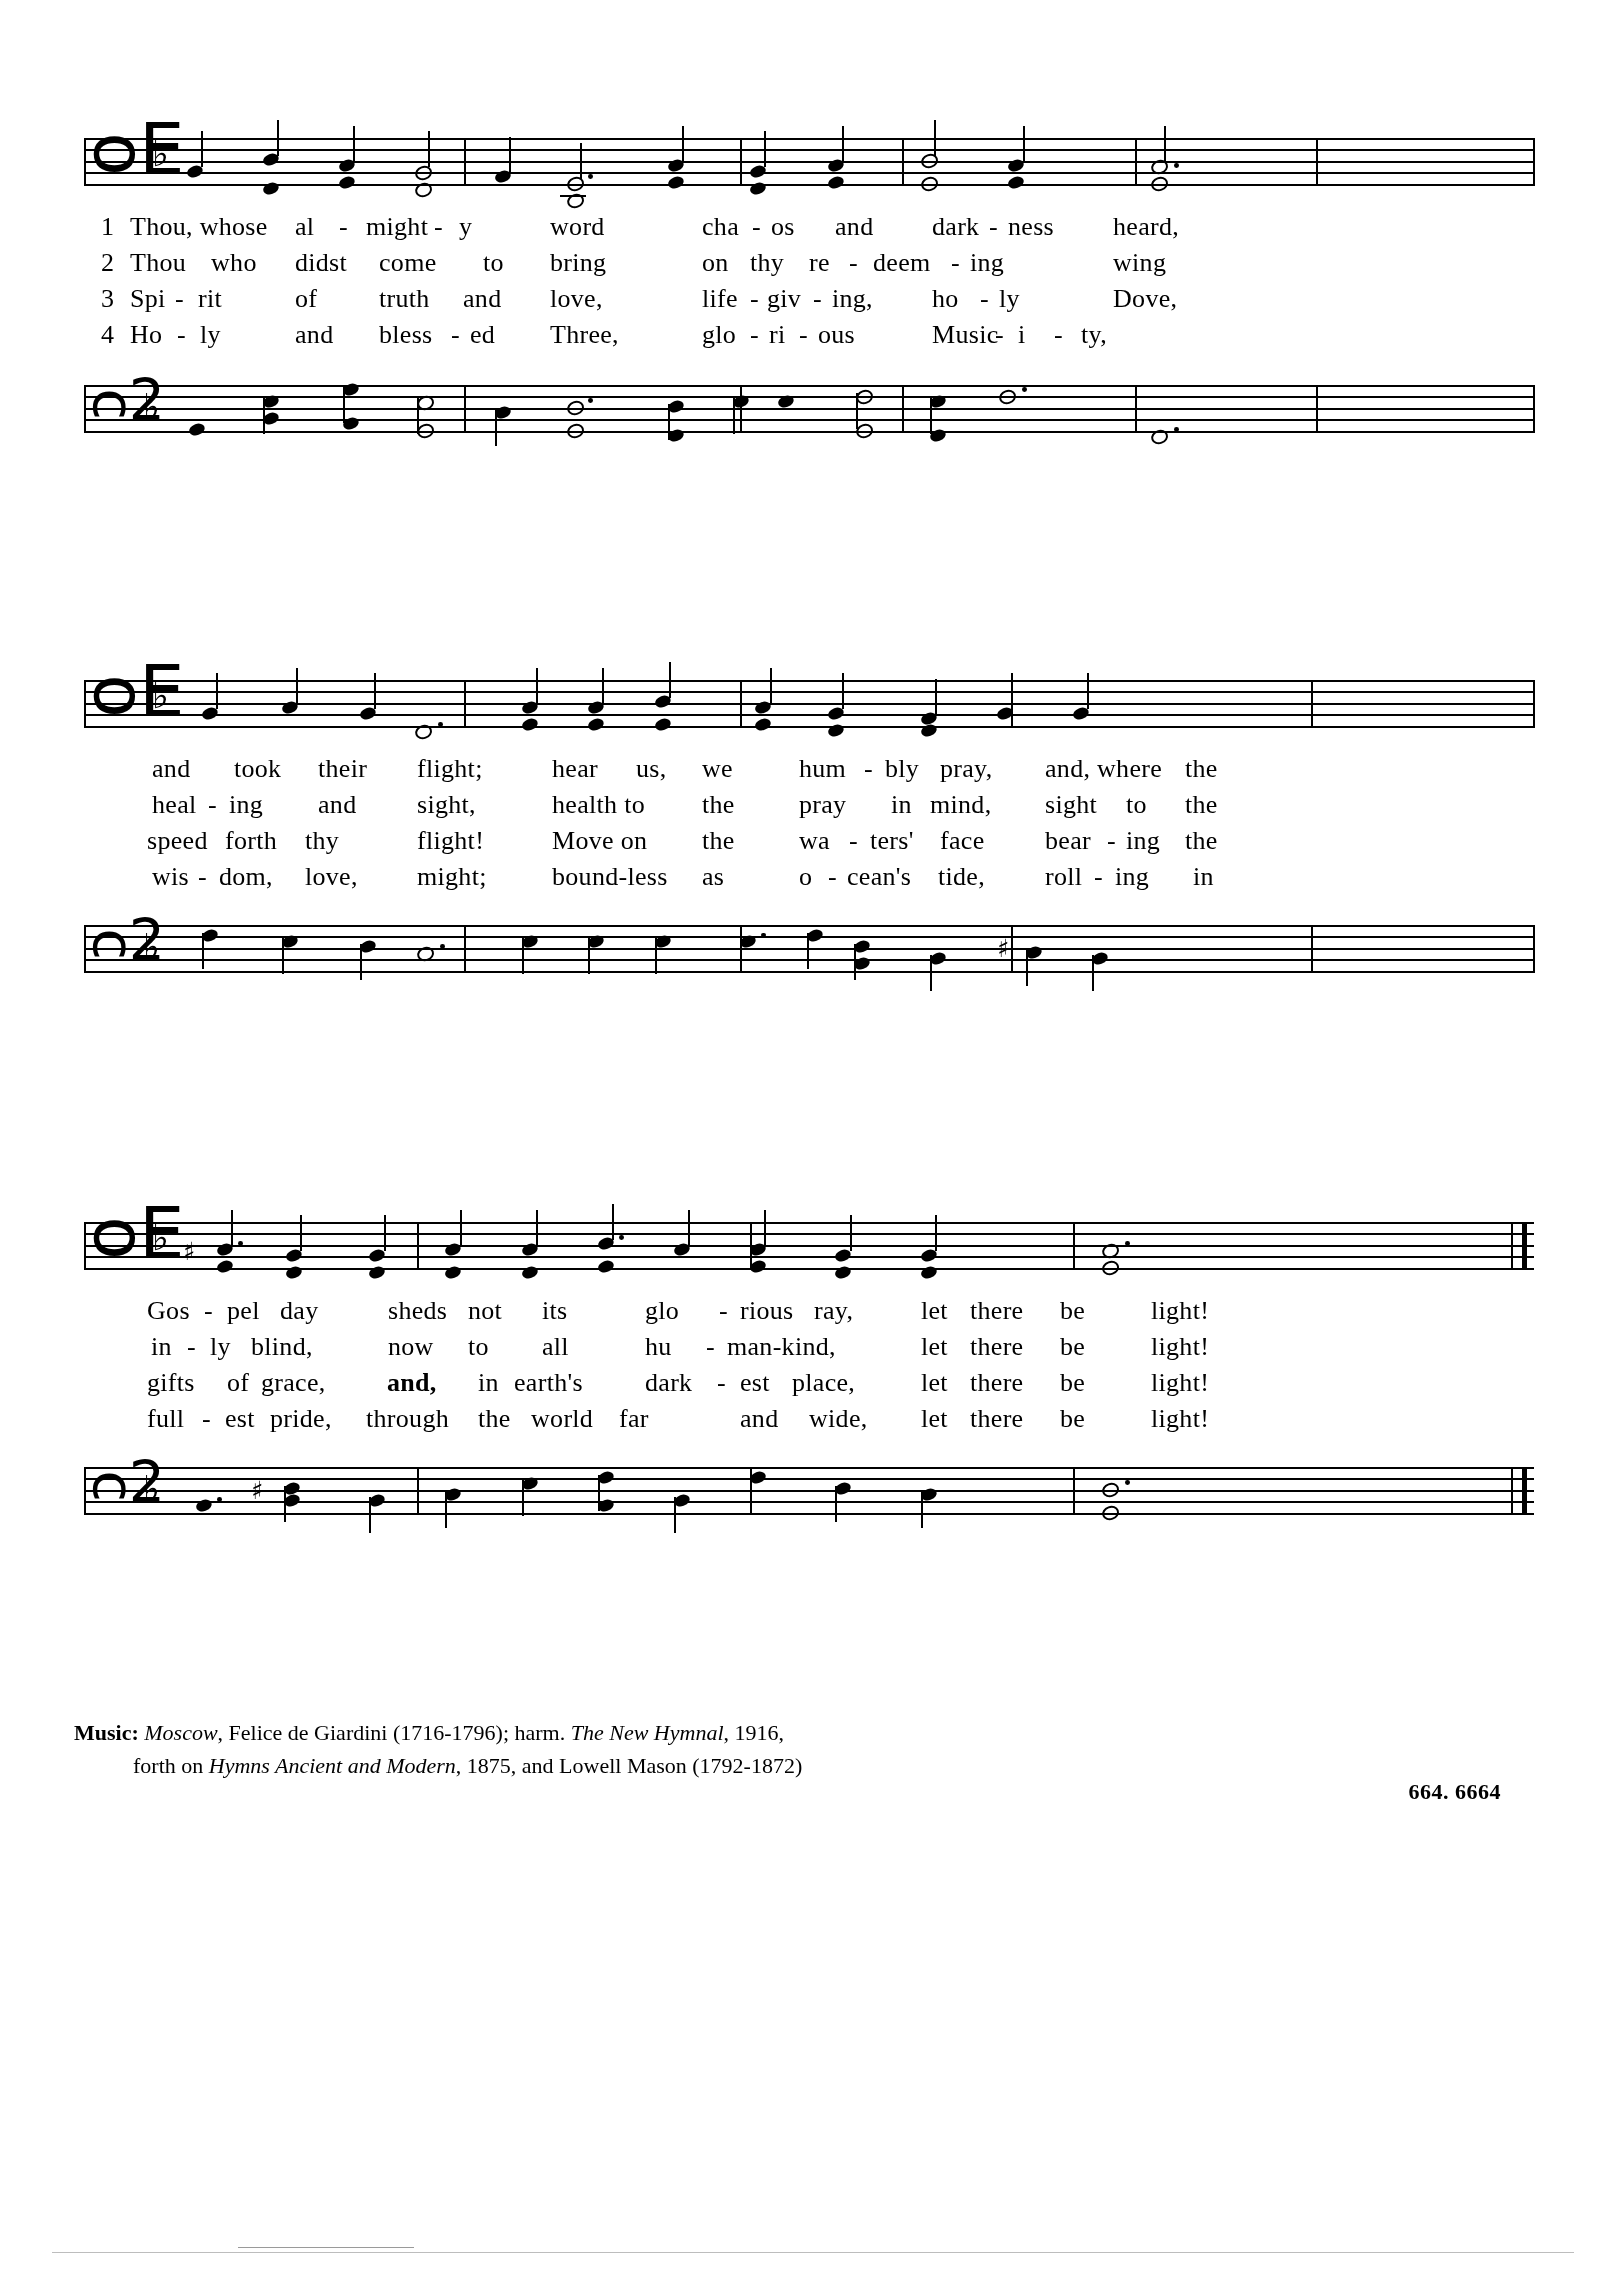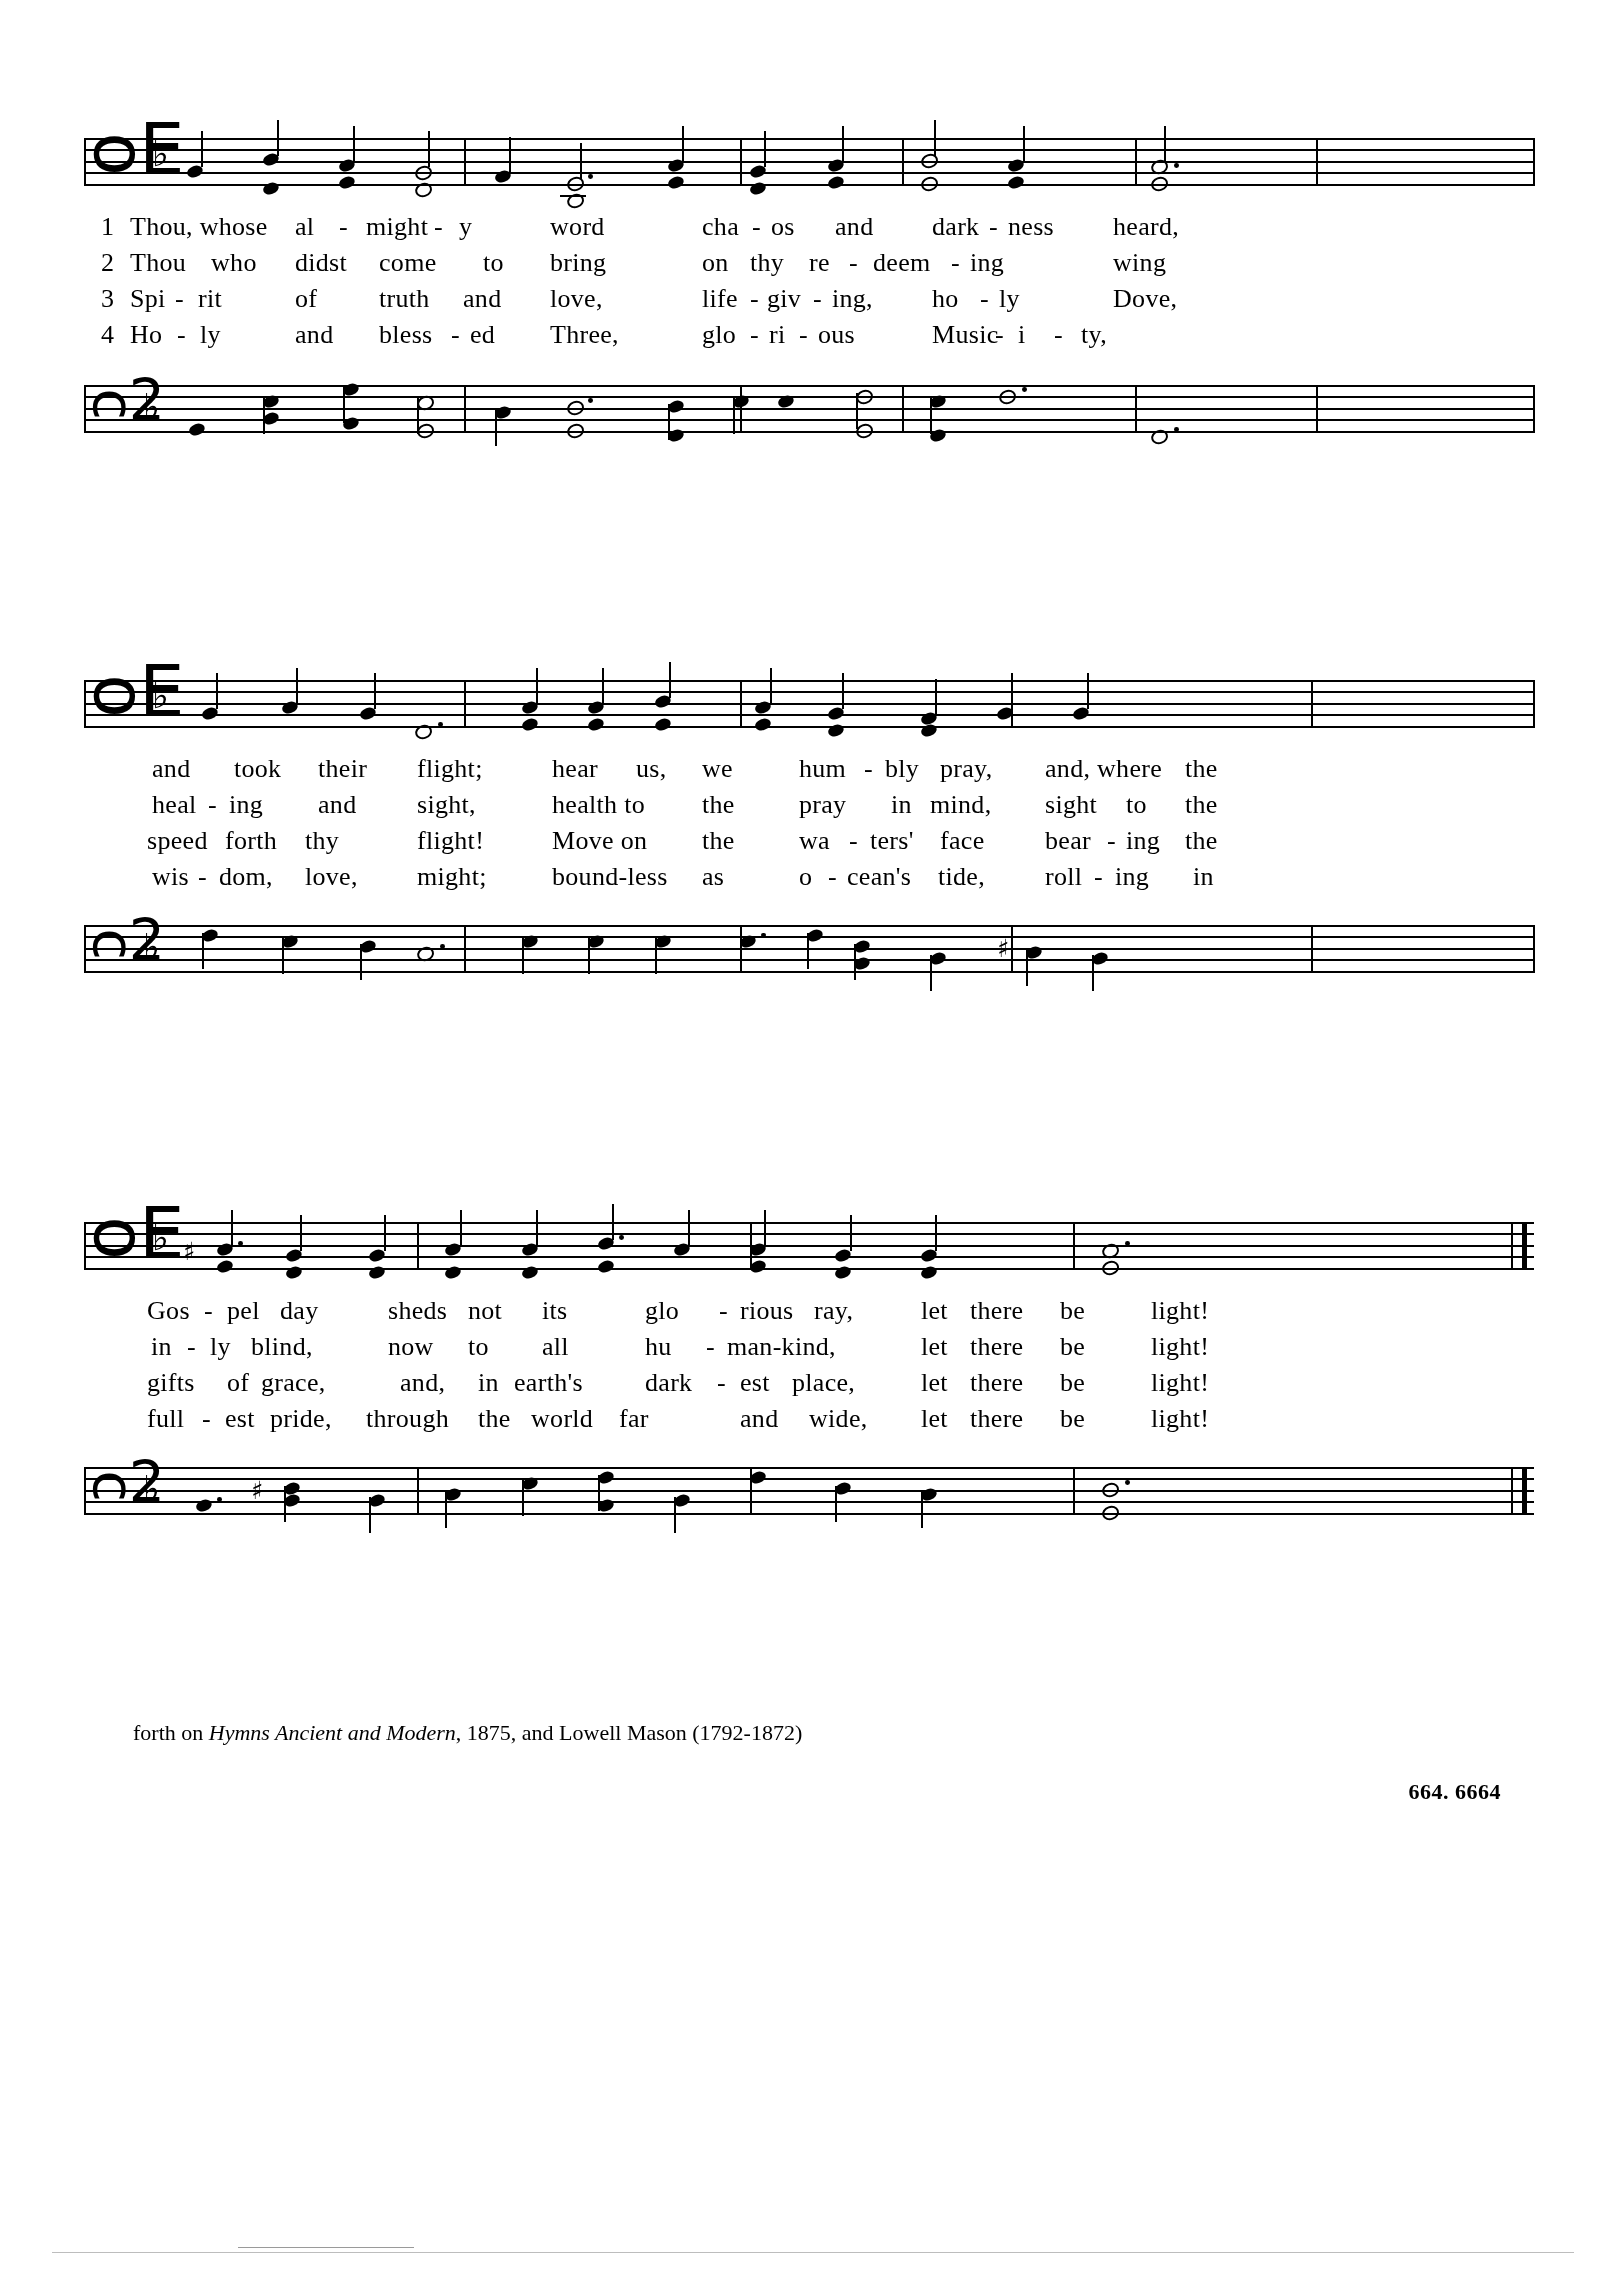--- a/index.html
+++ b/index.html
@@ -654,21 +654,21 @@
         <span class="syl" style="left:643px;">man-kind,</span>
         <span class="syl" style="left:837px;">let</span>
         <span class="syl" style="left:886px;">there</span>
         <span class="syl" style="left:976px;">be</span>
         <span class="syl" style="left:1067px;">light!</span>
       </div>
       <div class="lyric-line">
         <span class="syl" style="left:63px;">gifts</span>
         <span class="syl" style="left:143px;">of</span>
         <span class="syl" style="left:177px;">grace,</span>
-        <span class="syl" style="left:316px;">and,</span>
+        <span class="syl" style="left:303px;font-weight:bold;">and,</span>
         <span class="syl" style="left:394px;">in</span>
         <span class="syl" style="left:430px;">earth's</span>
         <span class="syl" style="left:561px;">dark</span>
         <span class="syl" style="left:633px;">-</span>
         <span class="syl" style="left:656px;">est</span>
         <span class="syl" style="left:708px;">place,</span>
         <span class="syl" style="left:837px;">let</span>
         <span class="syl" style="left:886px;">there</span>
         <span class="syl" style="left:976px;">be</span>
         <span class="syl" style="left:1067px;">light!</span>
@@ -732,20 +732,25 @@
       <div class="nh" style="left:837px; top:22px;"></div>
         <div class="stem" style="left:837px; top:25px;"></div>
       <div class="nh open" style="left:1018px; top:16px;"></div>
         <div class="dot" style="left:1041px; top:13.3px;"></div>
       <div class="nh open" style="left:1018px; top:39px;"></div>
     </div>
   </div>
 
   <div class="credits">
     <div class="row">
+      <span class="lbl">Music:</span>
+      <span class="ital">Moscow</span><span>, Felice de Giardini (1716-1796); harm.</span>
+      <span class="ital">The New Hymnal</span><span>, 1916,</span>
+    </div>
+    <div class="row">
       <span class="indent"></span><span>forth on</span>
       <span class="ital">Hymns Ancient and Modern</span><span>, 1875, and Lowell Mason (1792-1872)</span>
     </div>
     <div class="meter">664. 6664</div>
   </div>
 
   <div class="bottom-rule"></div>
   <div class="bottom-rule2"></div>
 </div>
 

